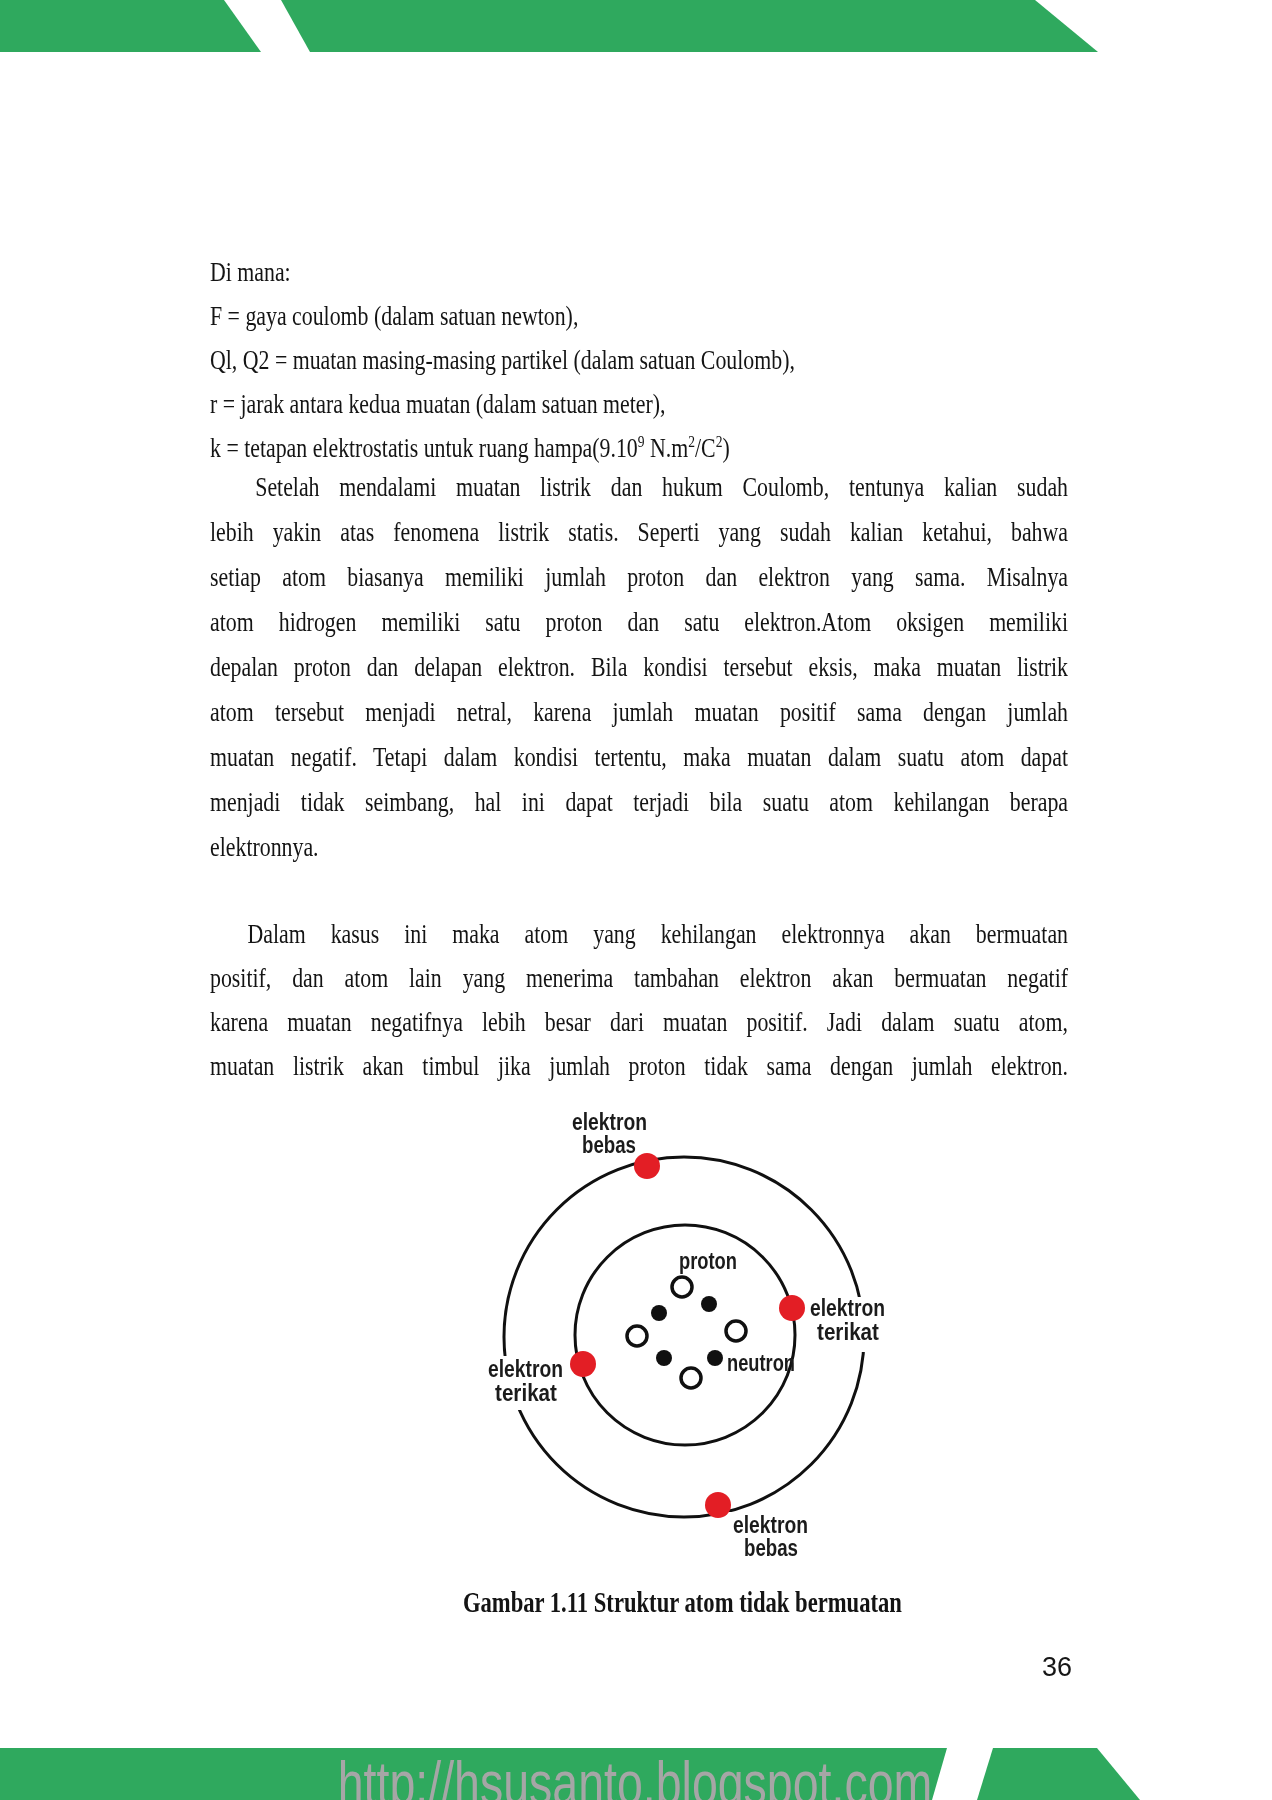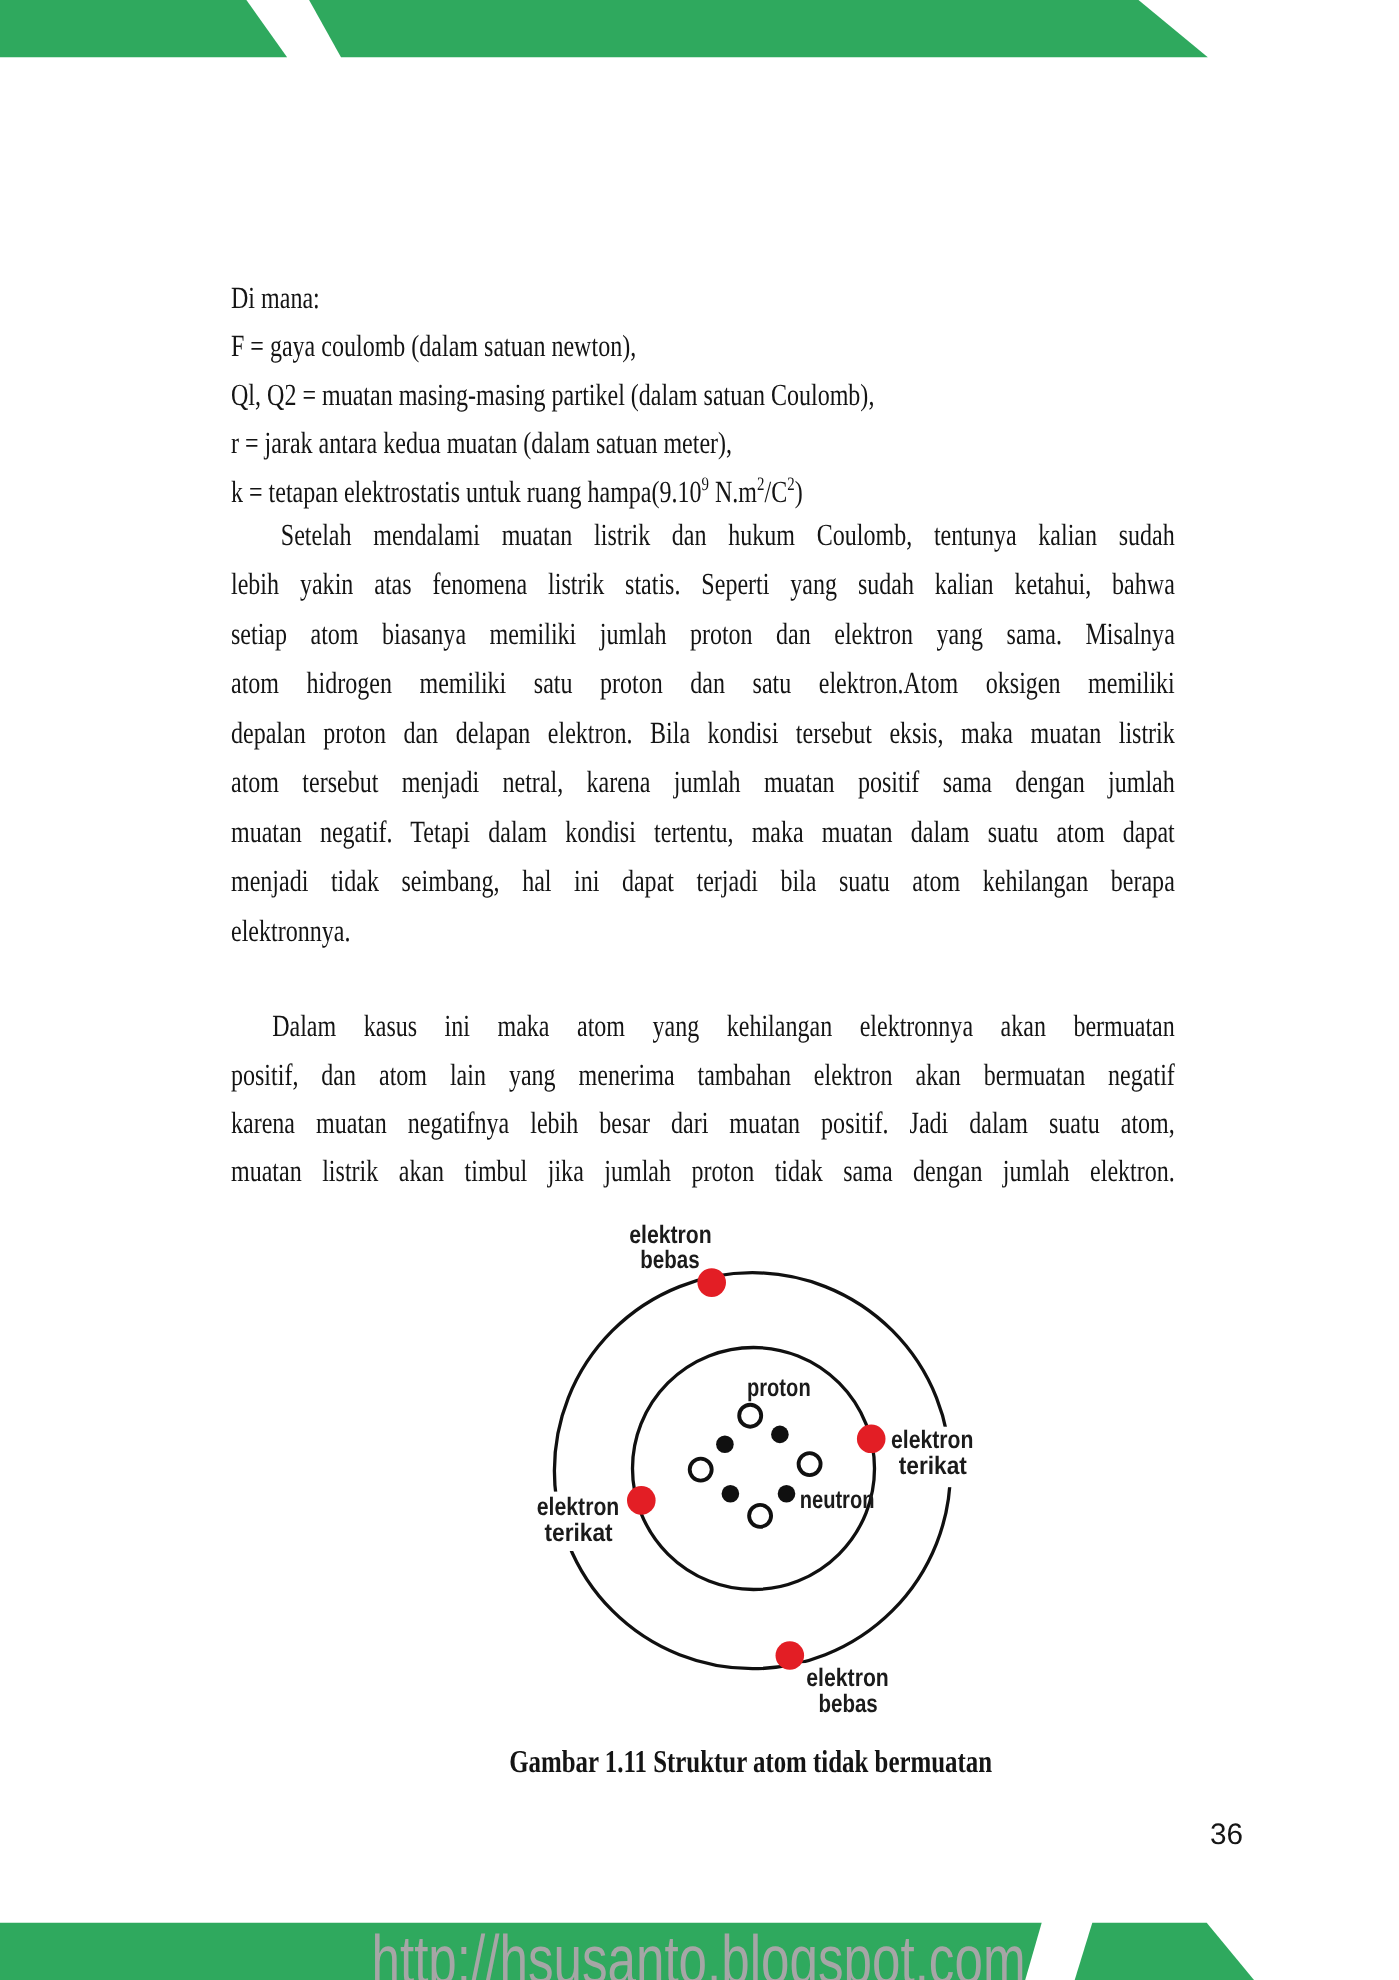--- a/index.html
+++ b/index.html
@@ -29,21 +29,21 @@
   
   .figure-svg { position:absolute; left:400px; top:1090px; }
   .fig-label { font-family:"Liberation Sans", sans-serif; font-weight:bold; font-size:23px; fill:#1b1b1b; }
 
   .caption {
     left:425px; top:1586px; width:660px; text-align:center;
     font-weight:bold; font-size:29px; line-height:32px;
     transform:scaleX(0.78); transform-origin:0 0;
   }
   .pagenum {
-    left:1100px; top:1652px; font-family:"Liberation Sans", sans-serif;
+    left:1042px; top:1652px; font-family:"Liberation Sans", sans-serif;
     font-size:27px; color:#161616;
   }
   .watermark {
     left:305px; top:1747px; width:880px; text-align:center; white-space:nowrap;
     font-family:"Liberation Sans", sans-serif; font-size:62px; color:#a6a6a6;
     transform:scaleX(0.75); transform-origin:0 0; z-index:5;
   }
 </style>
 </head>
 <body>

